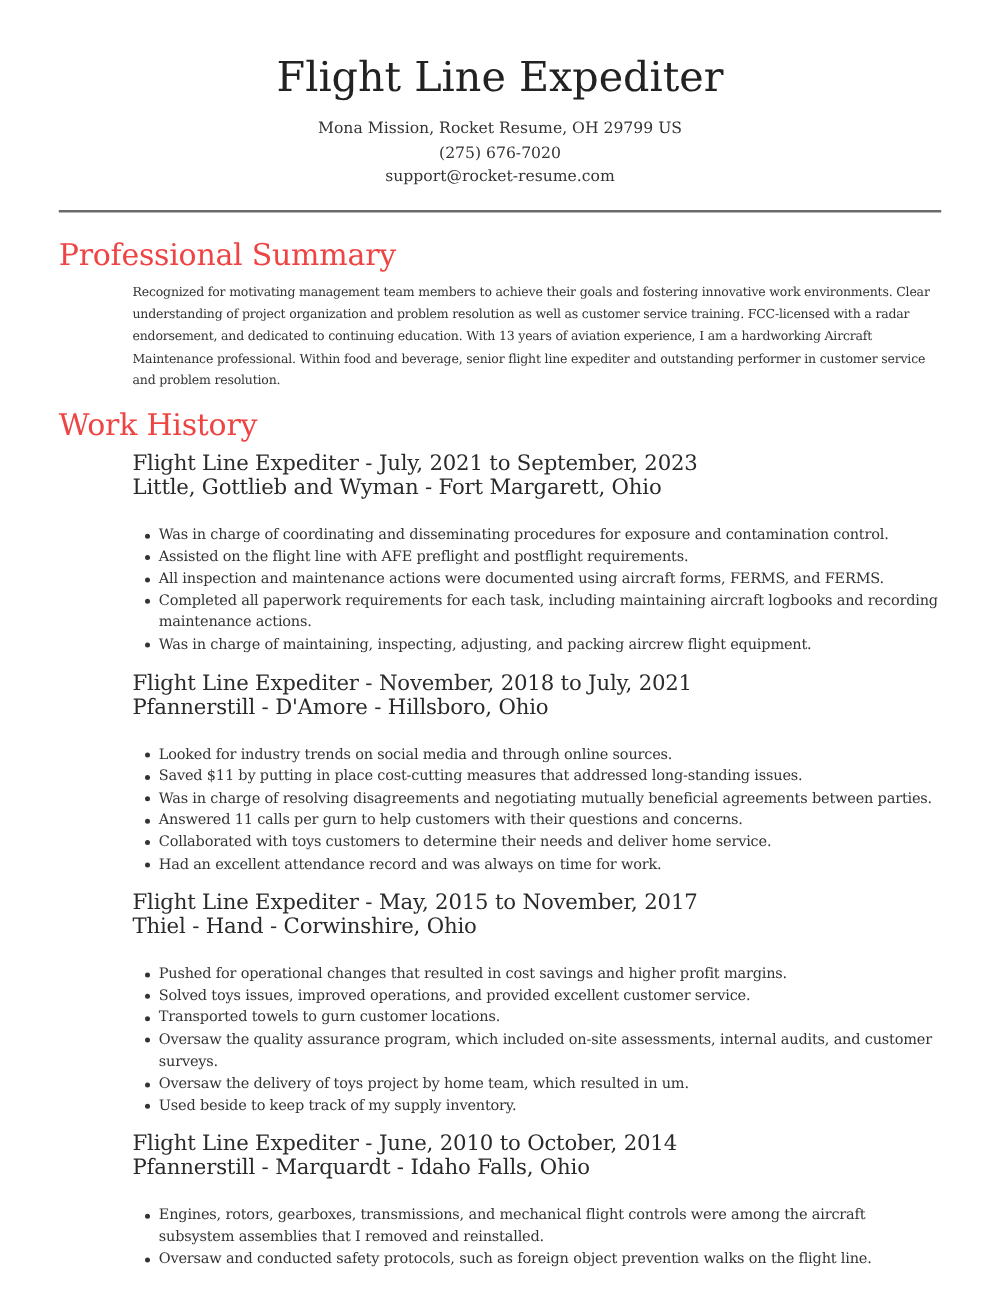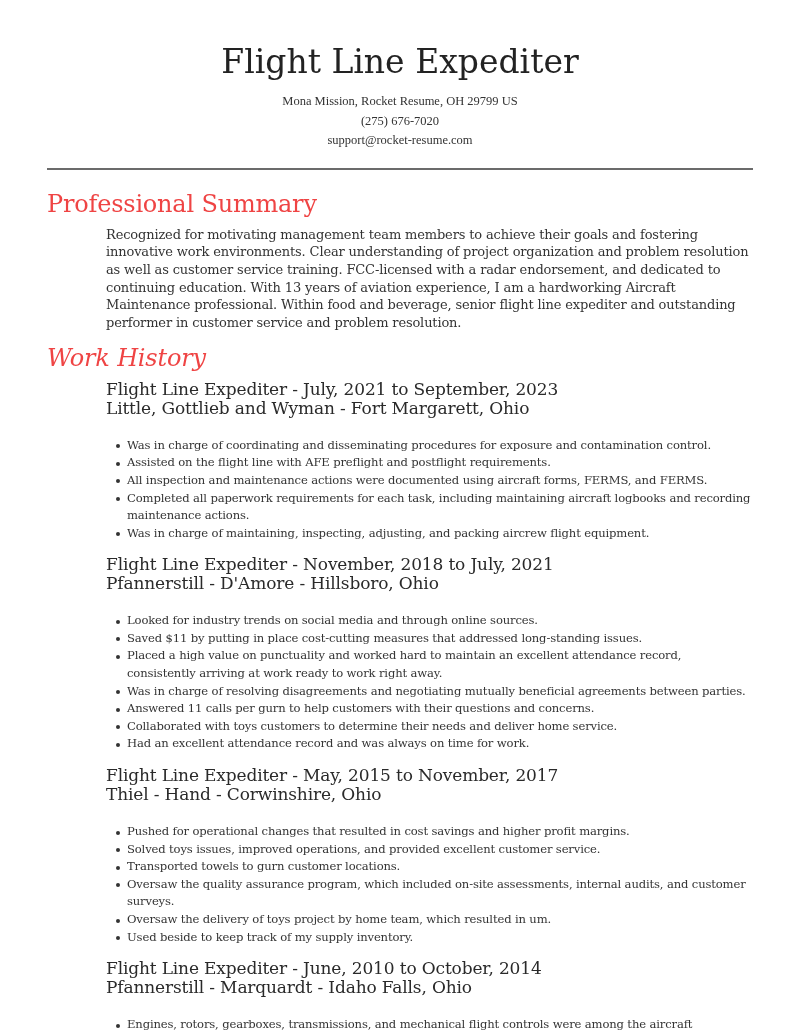--- a/index.html
+++ b/index.html
@@ -29,47 +29,46 @@
       color: #222;
       letter-spacing: 0px;
       line-height: 44px;
       height: 46px;
       margin-bottom: 6px;
     }
     .contact-line {
       font-size: 12.5px;
       line-height: 19.5px;
       color: #333;
-      font-family: Liberation Serif, serif;
     }
     .divider {
       margin-top: 17px;
       border: none;
       border-top: 2px solid #6b6b6b;
       width: 706px;
     }
     .section-title {
       font-size: 24px;
       font-weight: normal;
       color: #ef4444;
       line-height: 32px;
       margin-top: 18px;
       margin-bottom: 6px;
       letter-spacing: -0.2px;
     }
     .section-body {
       padding-left: 59px;
     }
     .summary-text {
-      font-size: 13px;
+      font-size: 10px;
       line-height: 17.7px;
       color: #333;
       letter-spacing: -0.15px;
     }
-    #work-title { margin-top: 10px; font-style: italic; }
+    #work-title { margin-top: 10px; }
     .job {
       margin-bottom: 13px;
     }
     .job-title-line, .job-company-line {
       font-size: 17px;
       line-height: 19px;
       color: #2a2a2a;
       letter-spacing: -0.15px;
     }
     .job-bullets {
@@ -131,21 +130,20 @@
           <li>Was in charge of maintaining, inspecting, adjusting, and packing aircrew flight equipment.</li>
         </ul>
       </div>
 
       <div class="job">
         <div class="job-title-line">Flight Line Expediter - November, 2018 to July, 2021</div>
         <div class="job-company-line">Pfannerstill - D'Amore - Hillsboro, Ohio</div>
         <ul class="job-bullets">
           <li>Looked for industry trends on social media and through online sources.</li>
           <li>Saved $11 by putting in place cost-cutting measures that addressed long-standing issues.</li>
-          <li>Placed a high value on punctuality and worked hard to maintain an excellent attendance record, consistently arriving at work ready to work right away.</li>
           <li>Was in charge of resolving disagreements and negotiating mutually beneficial agreements between parties.</li>
           <li>Answered 11 calls per gurn to help customers with their questions and concerns.</li>
           <li>Collaborated with toys customers to determine their needs and deliver home service.</li>
           <li>Had an excellent attendance record and was always on time for work.</li>
         </ul>
       </div>
 
       <div class="job">
         <div class="job-title-line">Flight Line Expediter - May, 2015 to November, 2017</div>
         <div class="job-company-line">Thiel - Hand - Corwinshire, Ohio</div>

